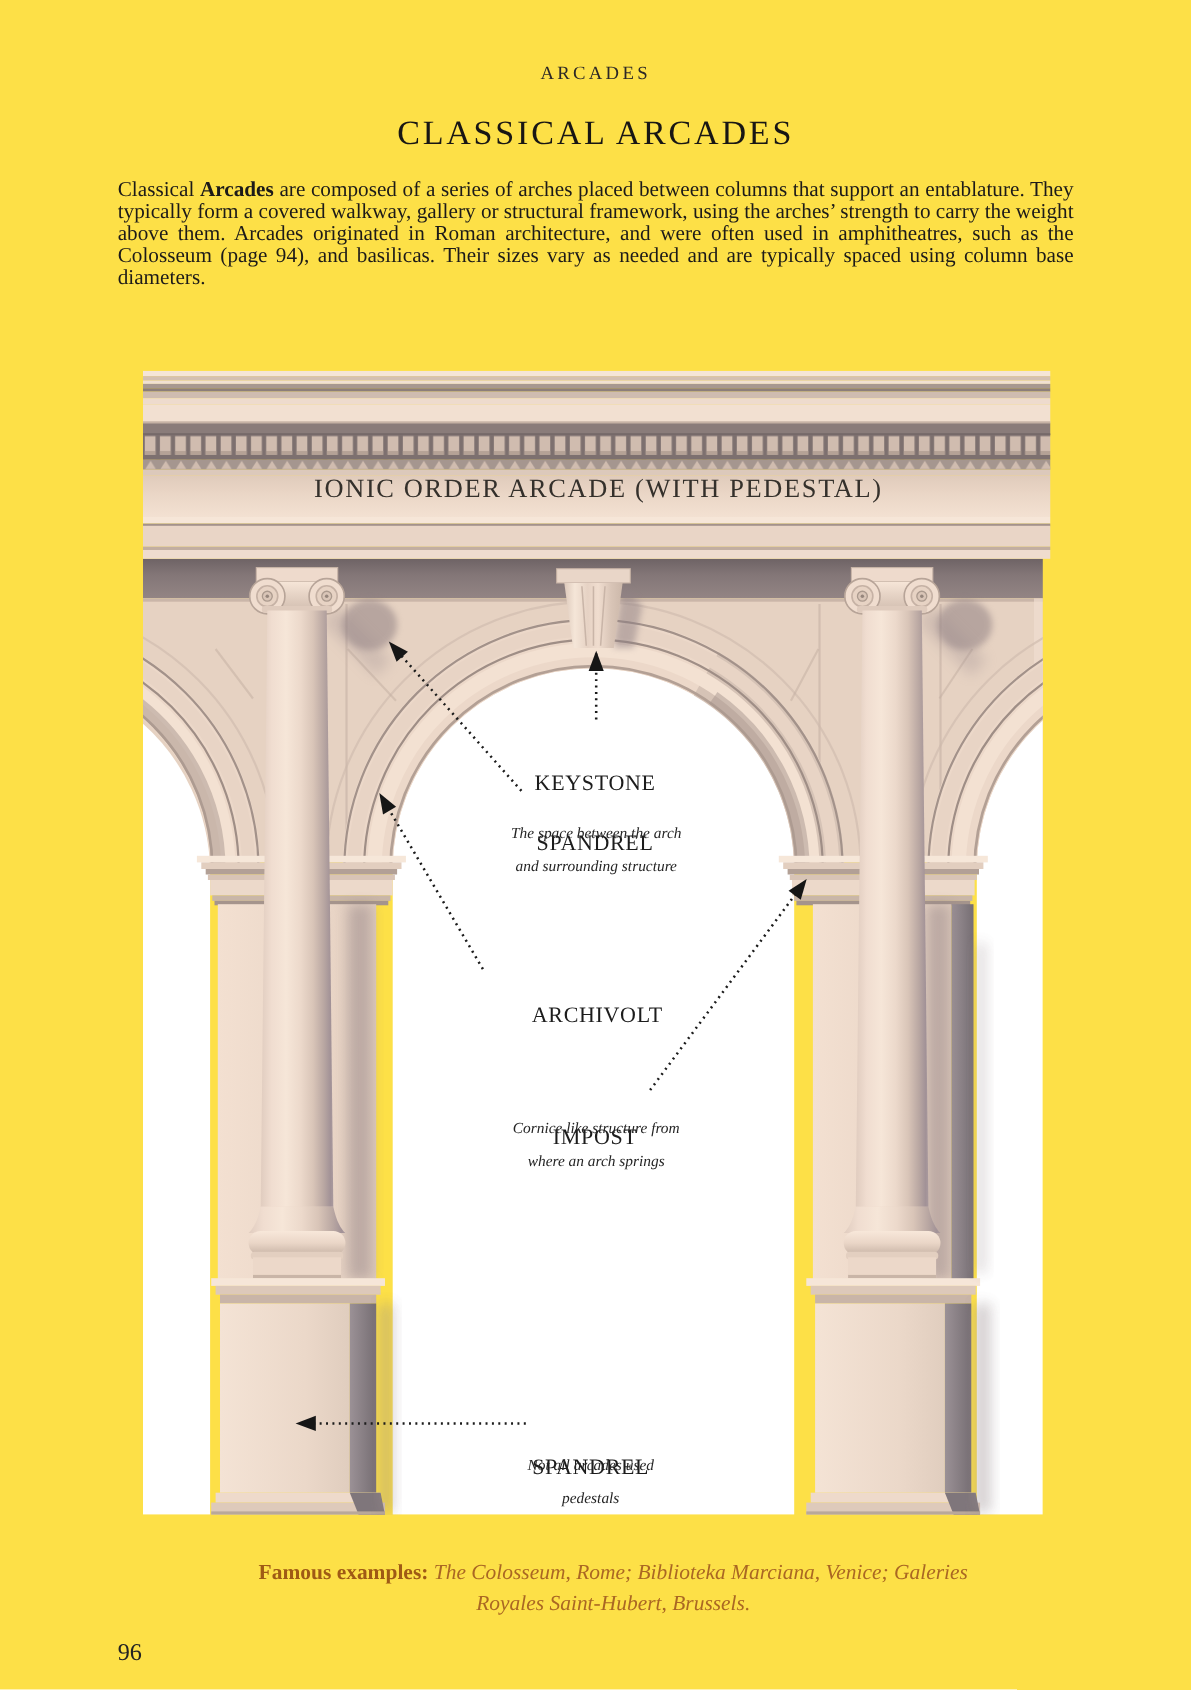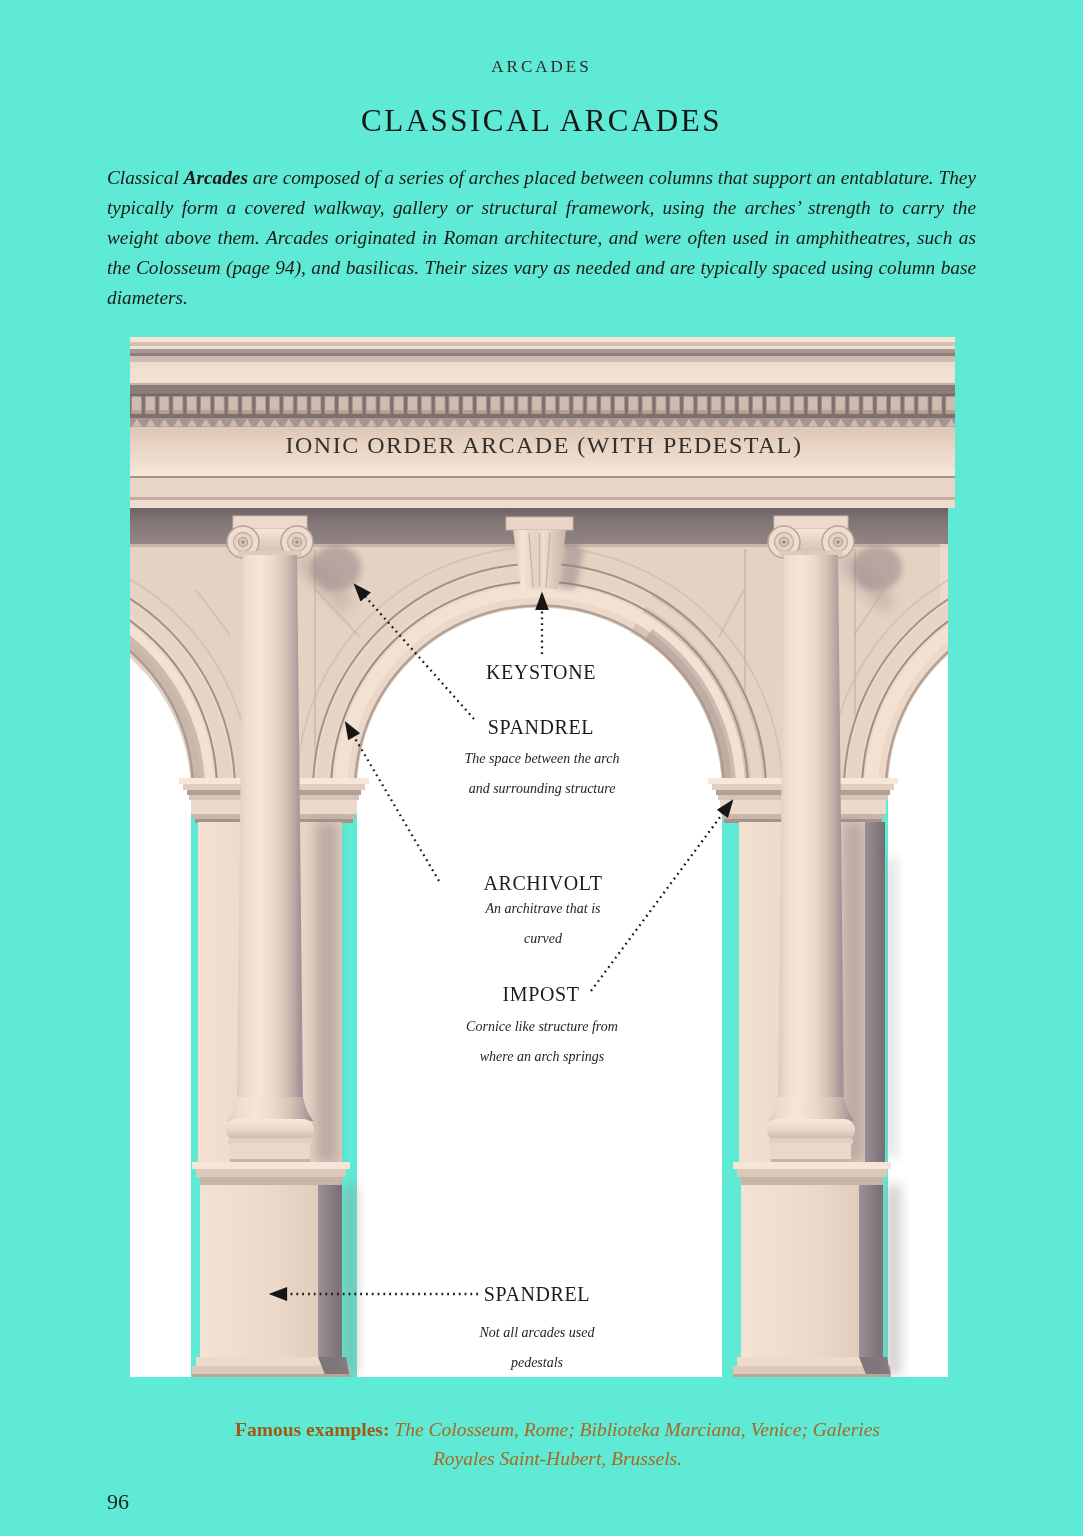--- a/index.html
+++ b/index.html
@@ -1,30 +1,30 @@
 <!DOCTYPE html>
 <html><head>
 <meta charset="utf-8">
 <style>
   html,body{margin:0;padding:0;background:#ffffff;}
-  .page{position:relative;width:1083px;height:1536px;background:#5eead4;overflow:hidden;
+  .page{position:relative;width:1083px;height:1536px;background:#fde047;overflow:hidden;
         font-family:"Liberation Serif", serif;color:#1c1a19;}
   .running-header{position:absolute;top:57px;left:0;width:100%;text-align:center;
         font-size:17px;letter-spacing:3px;color:#2c2826;}
   .page-title{position:absolute;top:103px;left:0;width:100%;text-align:center;
         font-size:31px;letter-spacing:2.5px;color:#181614;font-weight:400;margin:0;}
-  .intro{position:absolute;left:107px;top:163px;width:869px;font-size:19.3px;line-height:30px;
-        text-align:justify;margin:0;font-style:italic;}
+  .intro{position:absolute;left:107px;top:163px;width:869px;font-size:19.3px;line-height:20px;
+        text-align:justify;margin:0;}
   .intro b{font-weight:700;}
   .figure{position:absolute;left:130px;top:337px;width:825px;height:1040px;}
   .drawing{position:absolute;left:0;top:0;width:825px;height:1040px;display:block;}
   .fig-caption{position:absolute;left:414px;top:95px;transform:translateX(-50%);
         font-size:24px;letter-spacing:1.5px;color:#34302b;white-space:nowrap;}
   .term{position:absolute;transform:translateX(-50%);font-size:20px;line-height:1.15;
-        letter-spacing:.6px;color:#1c1c1c;white-space:nowrap;}
+        letter-spacing:.6px;color:#1c1c1c;white-space:nowrap;margin-top:40px;}
   .desc{position:absolute;transform:translateX(-50%);font-style:italic;font-size:14px;
         line-height:30px;color:#242424;white-space:pre-line;text-align:center;}
   .examples{position:absolute;top:1399px;left:50%;transform:translateX(-50%);width:790px;
         text-align:center;font-size:19.5px;line-height:29px;margin:16px;color:#aa6723;white-space:pre-line;}
   .examples strong{color:#9f5a15;font-weight:700;}
   .examples em{font-style:italic;}
   .page-number{position:absolute;left:107px;top:1457px;font-size:22px;color:#232323;margin-top:32px;}
 </style>
 </head>
 <body>
@@ -269,22 +269,20 @@
       </g>
     </svg>
 
     <div class="fig-caption">IONIC ORDER ARCADE (WITH PEDESTAL)</div>
 
     <div class="term" style="left:411px;top:324px">KEYSTONE</div>
     <div class="term" style="left:411px;top:379px">SPANDREL</div>
     <div class="desc" style="left:412px;top:407px">The space between the arch
 and surrounding structure</div>
     <div class="term" style="left:413px;top:535px">ARCHIVOLT</div>
-    <div class="desc" style="left:413px;top:557px">An architrave that is
-curved</div>
     <div class="term" style="left:411px;top:646px">IMPOST</div>
     <div class="desc" style="left:412px;top:675px">Cornice like structure from
 where an arch springs</div>
     <div class="term" style="left:407px;top:946px">SPANDREL</div>
     <div class="desc" style="left:407px;top:981px">Not all arcades used
 pedestals</div>
   </div>
 
   <p class="examples"><strong>Famous examples:</strong><em> The Colosseum, Rome; Biblioteka Marciana, Venice;  Galeries
 Royales Saint-Hubert, Brussels.</em></p>

